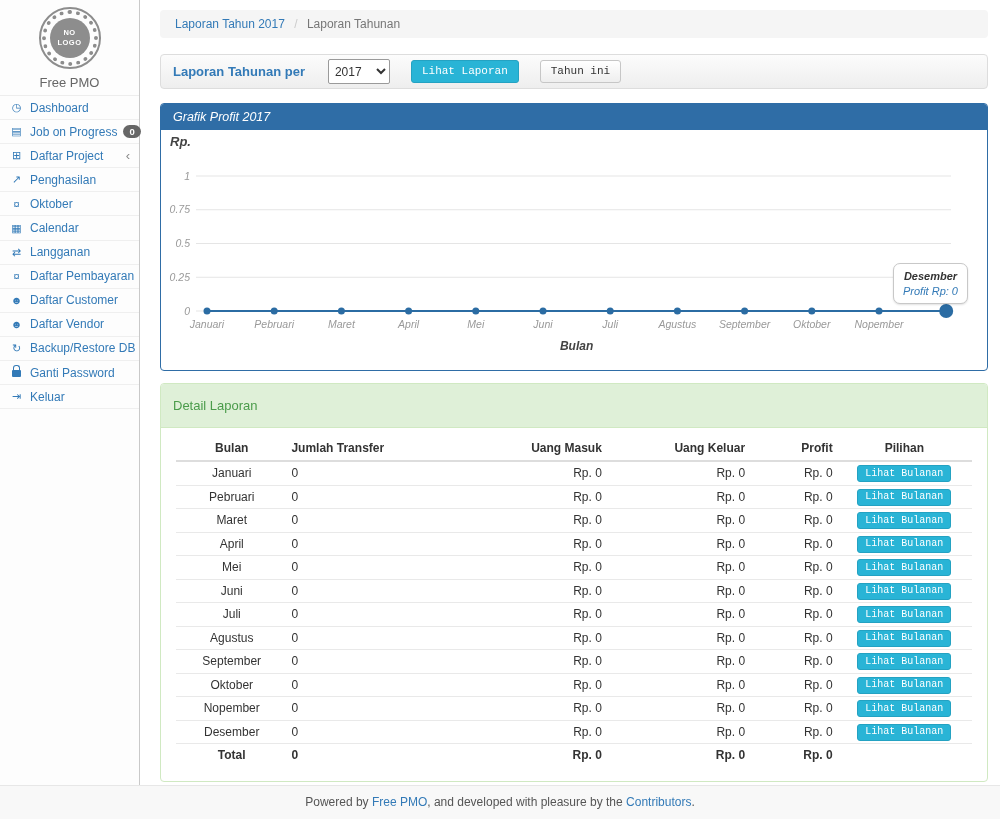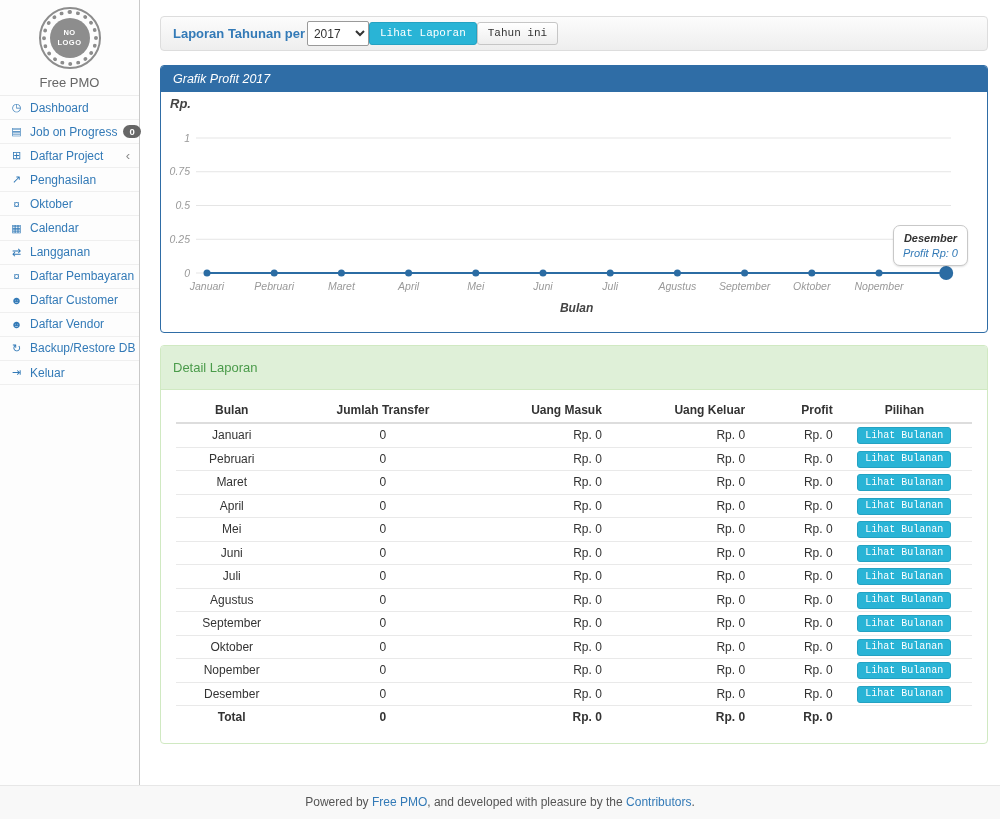--- a/index.html
+++ b/index.html
@@ -33,21 +33,21 @@
 
   
   .main { position:absolute; left:149px; top:0; width:851px; height:785px; }
   .breadcrumb-bar { margin:10px 12px 0 11px; background:#f5f5f5; border-radius:4px;
                     padding:7px 15px; font-size:12px; color:#777; }
   .bc-link { color:#337ab7; text-decoration:none; cursor:pointer; }
   .bc-sep { color:#ccc; margin:0 6px; }
 
   .filter-bar { margin:16px 12px 0 11px; height:35px; border:1px solid #ddd; border-radius:4px;
                 background:linear-gradient(#fcfcfc,#eeeeee); display:flex; align-items:center;
-                padding:0 12px; gap:0; }
+                padding:0 12px; gap:21px; }
   .filter-label { color:#337ab7; font-weight:bold; font-size:13px; margin-right:2px; }
   .year-select { width:62px; height:25px; font-size:12px; font-family:inherit; border:1px solid #9a9a9a;
                  border-radius:2px; background:#fff; color:#333; padding:0 2px; }
   .btn { border-radius:3px; font-size:11px; font-family:Liberation Mono, monospace; padding:5px 10px; cursor:pointer; line-height:1; }
   .btn-cyan { background:#29b4d6; border:1px solid #24a2c2; color:#fff; }
   .btn-default { background:linear-gradient(#ffffff,#eeeeee); border:1px solid #c6c6c6; color:#333; }
 
   
   .chart-panel { margin:14px 12px 0 11px; border:1px solid #2f6da6; border-radius:4px; overflow:hidden; background:#fff;font-style:italic; }
   .chart-panel-heading { background:#2f6da6; color:#fff; font-size:12.5px; padding:6px 12px; }
@@ -62,21 +62,21 @@
 
   
   .detail-panel { margin:12px 12px 0 11px; border:1px solid #d0e9c2; border-radius:4px; overflow:hidden; background:#fff; }
   .detail-heading { background:#dff0d8; color:#4a9b4a; font-size:13px; padding:14px 12px;
                     border-bottom:1px solid #d0e9c2; }
   .detail-body { padding:8px 15px 14px 15px; }
   table.detail { width:100%; border-collapse:collapse; font-size:12px; color:#333; }
   table.detail th { font-weight:bold; padding:5px 4px; border-bottom:2px solid #ddd; }
   table.detail td { padding:2.5px 4px; border-top:1px solid #e9e9e9; height:23px; vertical-align:middle; }
   .c0 { width:14%;  text-align:center; }
-  .c1 { width:24%;  text-align:center; }
+  .c1 { width:24%;  text-align:left; }
   .c2 { width:16%;  text-align:right; }
   .c3 { width:18%;  text-align:right; }
   .c4 { width:11%;  text-align:right; }
   .c5 { width:17%;  text-align:center; }
   .btn-xs { font-size:10px; padding:2.5px 7px; }
   tr.total-row td { font-weight:bold; }
 
   
   .footer { position:absolute; left:0; top:785px; width:1000px; height:34px; background:#f8f8f8;
             border-top:1px solid #e7e7e7; text-align:center; font-size:12px; color:#555; padding-top:9px; }
@@ -139,28 +139,37 @@
         </div>
         <div class="side-item">
           <span class="si-icon">☻</span>
           <span class="si-label">Daftar Vendor</span>
         </div>
         <div class="side-item">
           <span class="si-icon">↻</span>
           <span class="si-label">Backup/Restore DB</span>
         </div>
         <div class="side-item">
+          <span class="si-icon"><span class="lock-shape"></span></span>
+          <span class="si-label">Ganti Password</span>
+        </div>
+        <div class="side-item">
           <span class="si-icon">⇥</span>
           <span class="si-label">Keluar</span>
         </div>
       </nav>
   </aside>
 
   <div class="main">
 
+    <div class="breadcrumb-bar">
+      <a class="bc-link">Laporan Tahun 2017</a>
+      <span class="bc-sep">/</span>
+      <span>Laporan Tahunan</span>
+    </div>
 
     <div class="filter-bar">
       <span class="filter-label">Laporan Tahunan per</span>
       <select class="year-select">
         <option>2017</option>
       </select>
       <button class="btn btn-cyan">Lihat Laporan</button>
       <button class="btn btn-default">Tahun ini</button>
     </div>
 

